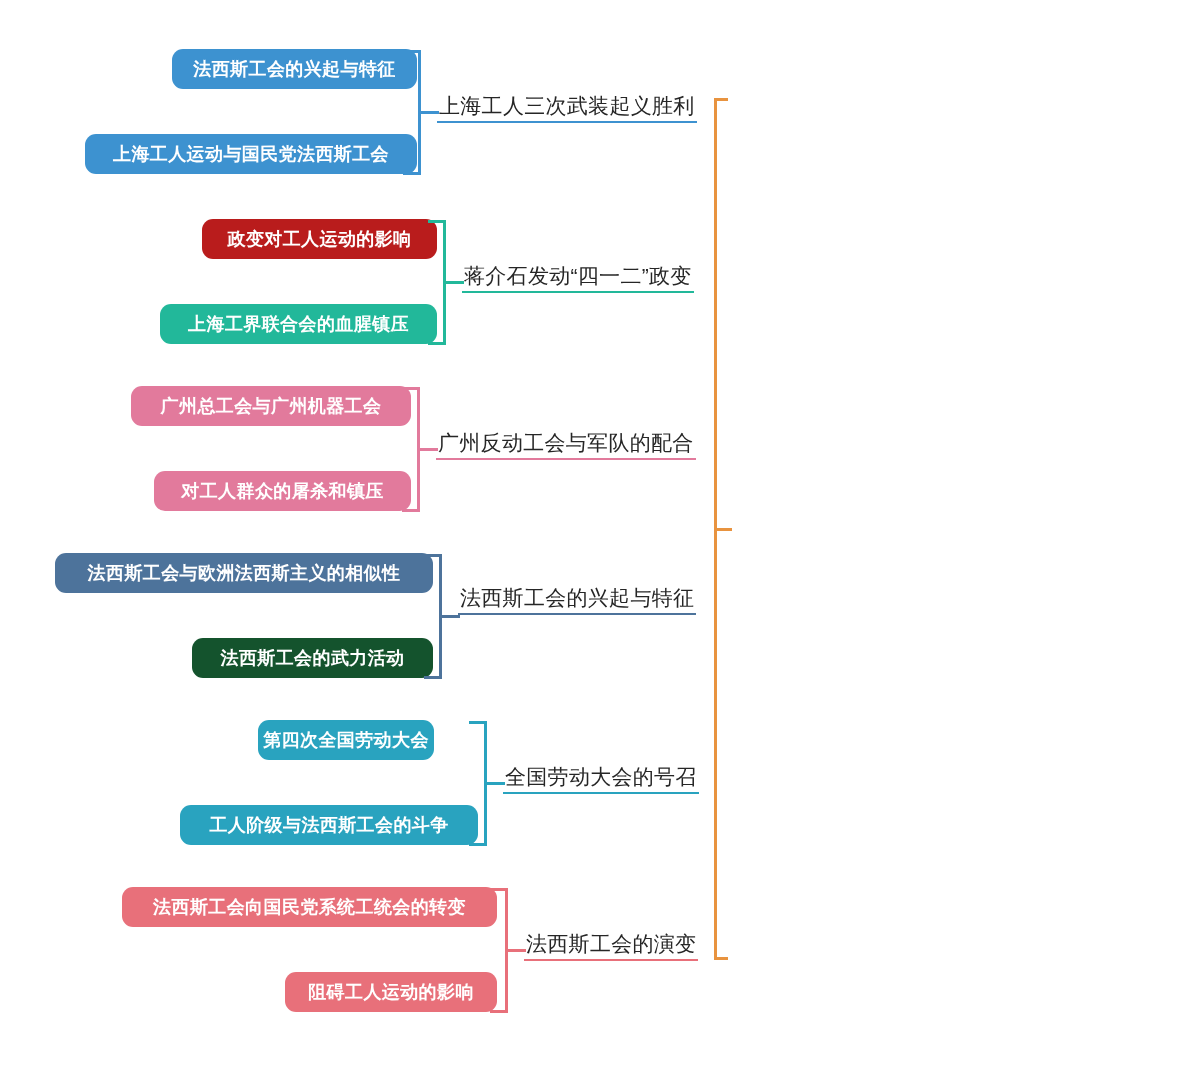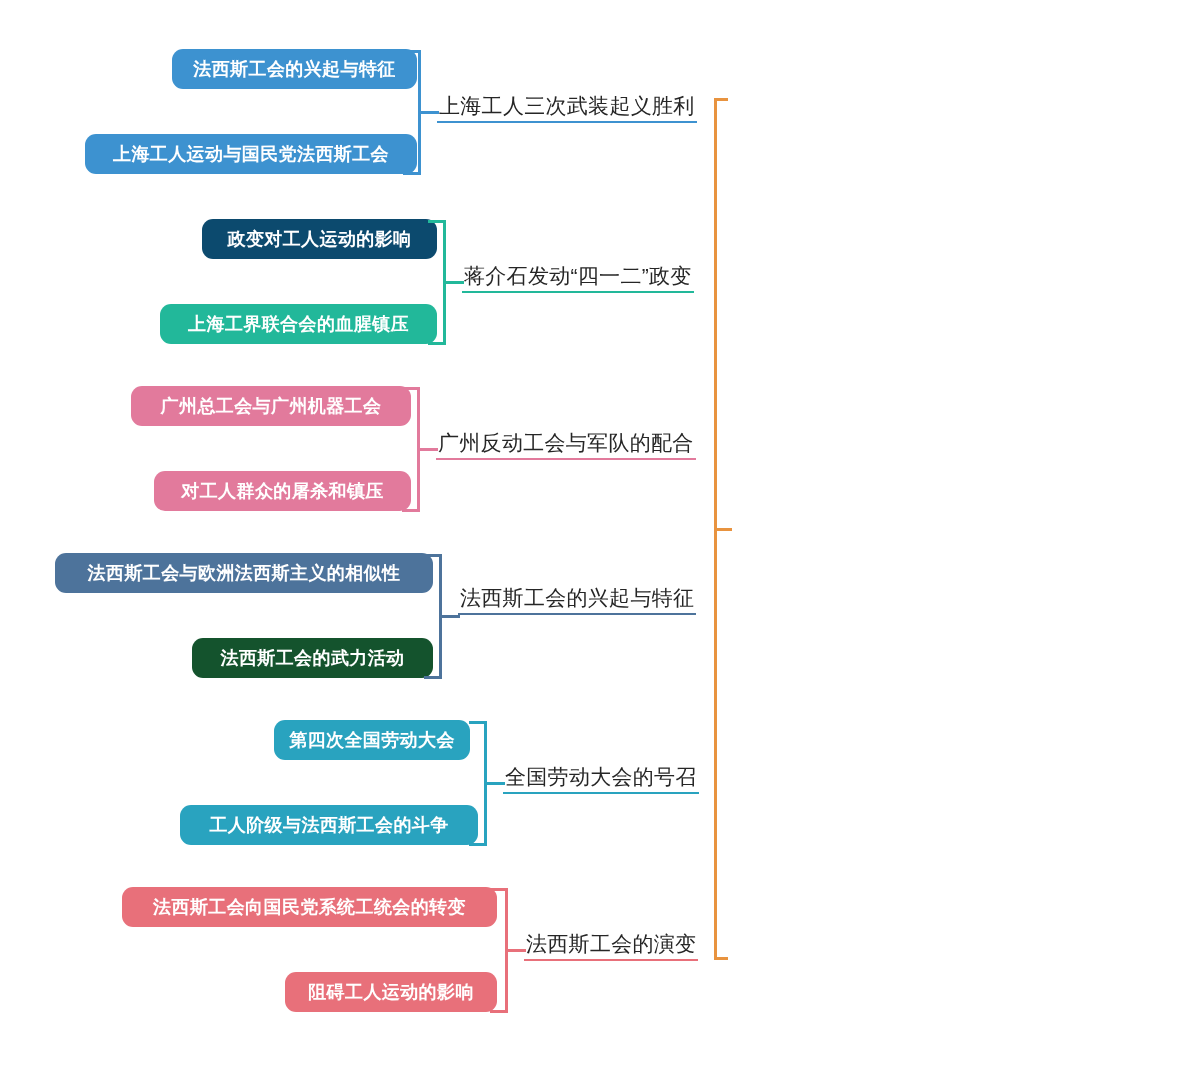--- a/index.html
+++ b/index.html
@@ -130,21 +130,21 @@
     <div class="bracket" style="left:403px; top:50px; width:18px; height:125px; border-color:#3d92d0;"></div>
     <div class="bracket-stub" style="left:421px; top:111px; width:18px; background:#3d92d0;"></div>
 
     <div class="branch-label" style="left:437px; top:95px;">
       <span class="bl-text">上海工人三次武装起义胜利</span>
       <span class="bl-underline" style="background:#3d92d0;"></span>
     </div>
   </div>
 
   <div class="branch">
-    <div class="leaf" style="left:202px; top:219px; width:235px; background:#0c4a6e;">政变对工人运动的影响</div>
+    <div class="leaf" style="left:202px; top:219px; width:235px; background:#b91c1c;">政变对工人运动的影响</div>
     <div class="leaf" style="left:160px; top:304px; width:277px; background:#22b89a;">上海工界联合会的血腥镇压</div>
 
     <div class="bracket" style="left:428px; top:220px; width:18px; height:125px; border-color:#22b89a;"></div>
     <div class="bracket-stub" style="left:446px; top:281px; width:18px; background:#22b89a;"></div>
 
     <div class="branch-label" style="left:462px; top:265px;">
       <span class="bl-text">蒋介石发动“四一二”政变</span>
       <span class="bl-underline" style="background:#22b89a;"></span>
     </div>
   </div>
@@ -169,21 +169,21 @@
     <div class="bracket" style="left:424px; top:554px; width:18px; height:125px; border-color:#4d739b;"></div>
     <div class="bracket-stub" style="left:442px; top:615px; width:18px; background:#4d739b;"></div>
 
     <div class="branch-label" style="left:458px; top:587px;">
       <span class="bl-text">法西斯工会的兴起与特征</span>
       <span class="bl-underline" style="background:#4d739b;"></span>
     </div>
   </div>
 
   <div class="branch">
-    <div class="leaf" style="left:258px; top:720px; width:196px; background:#29a3bf;margin-left:16px;">第四次全国劳动大会</div>
+    <div class="leaf" style="left:258px; top:720px; width:176px; background:#29a3bf;">第四次全国劳动大会</div>
     <div class="leaf" style="left:180px; top:805px; width:298px; background:#29a3bf;">工人阶级与法西斯工会的斗争</div>
 
     <div class="bracket" style="left:469px; top:721px; width:18px; height:125px; border-color:#29a3bf;"></div>
     <div class="bracket-stub" style="left:487px; top:782px; width:18px; background:#29a3bf;"></div>
 
     <div class="branch-label" style="left:503px; top:766px;">
       <span class="bl-text">全国劳动大会的号召</span>
       <span class="bl-underline" style="background:#29a3bf;"></span>
     </div>
   </div>

